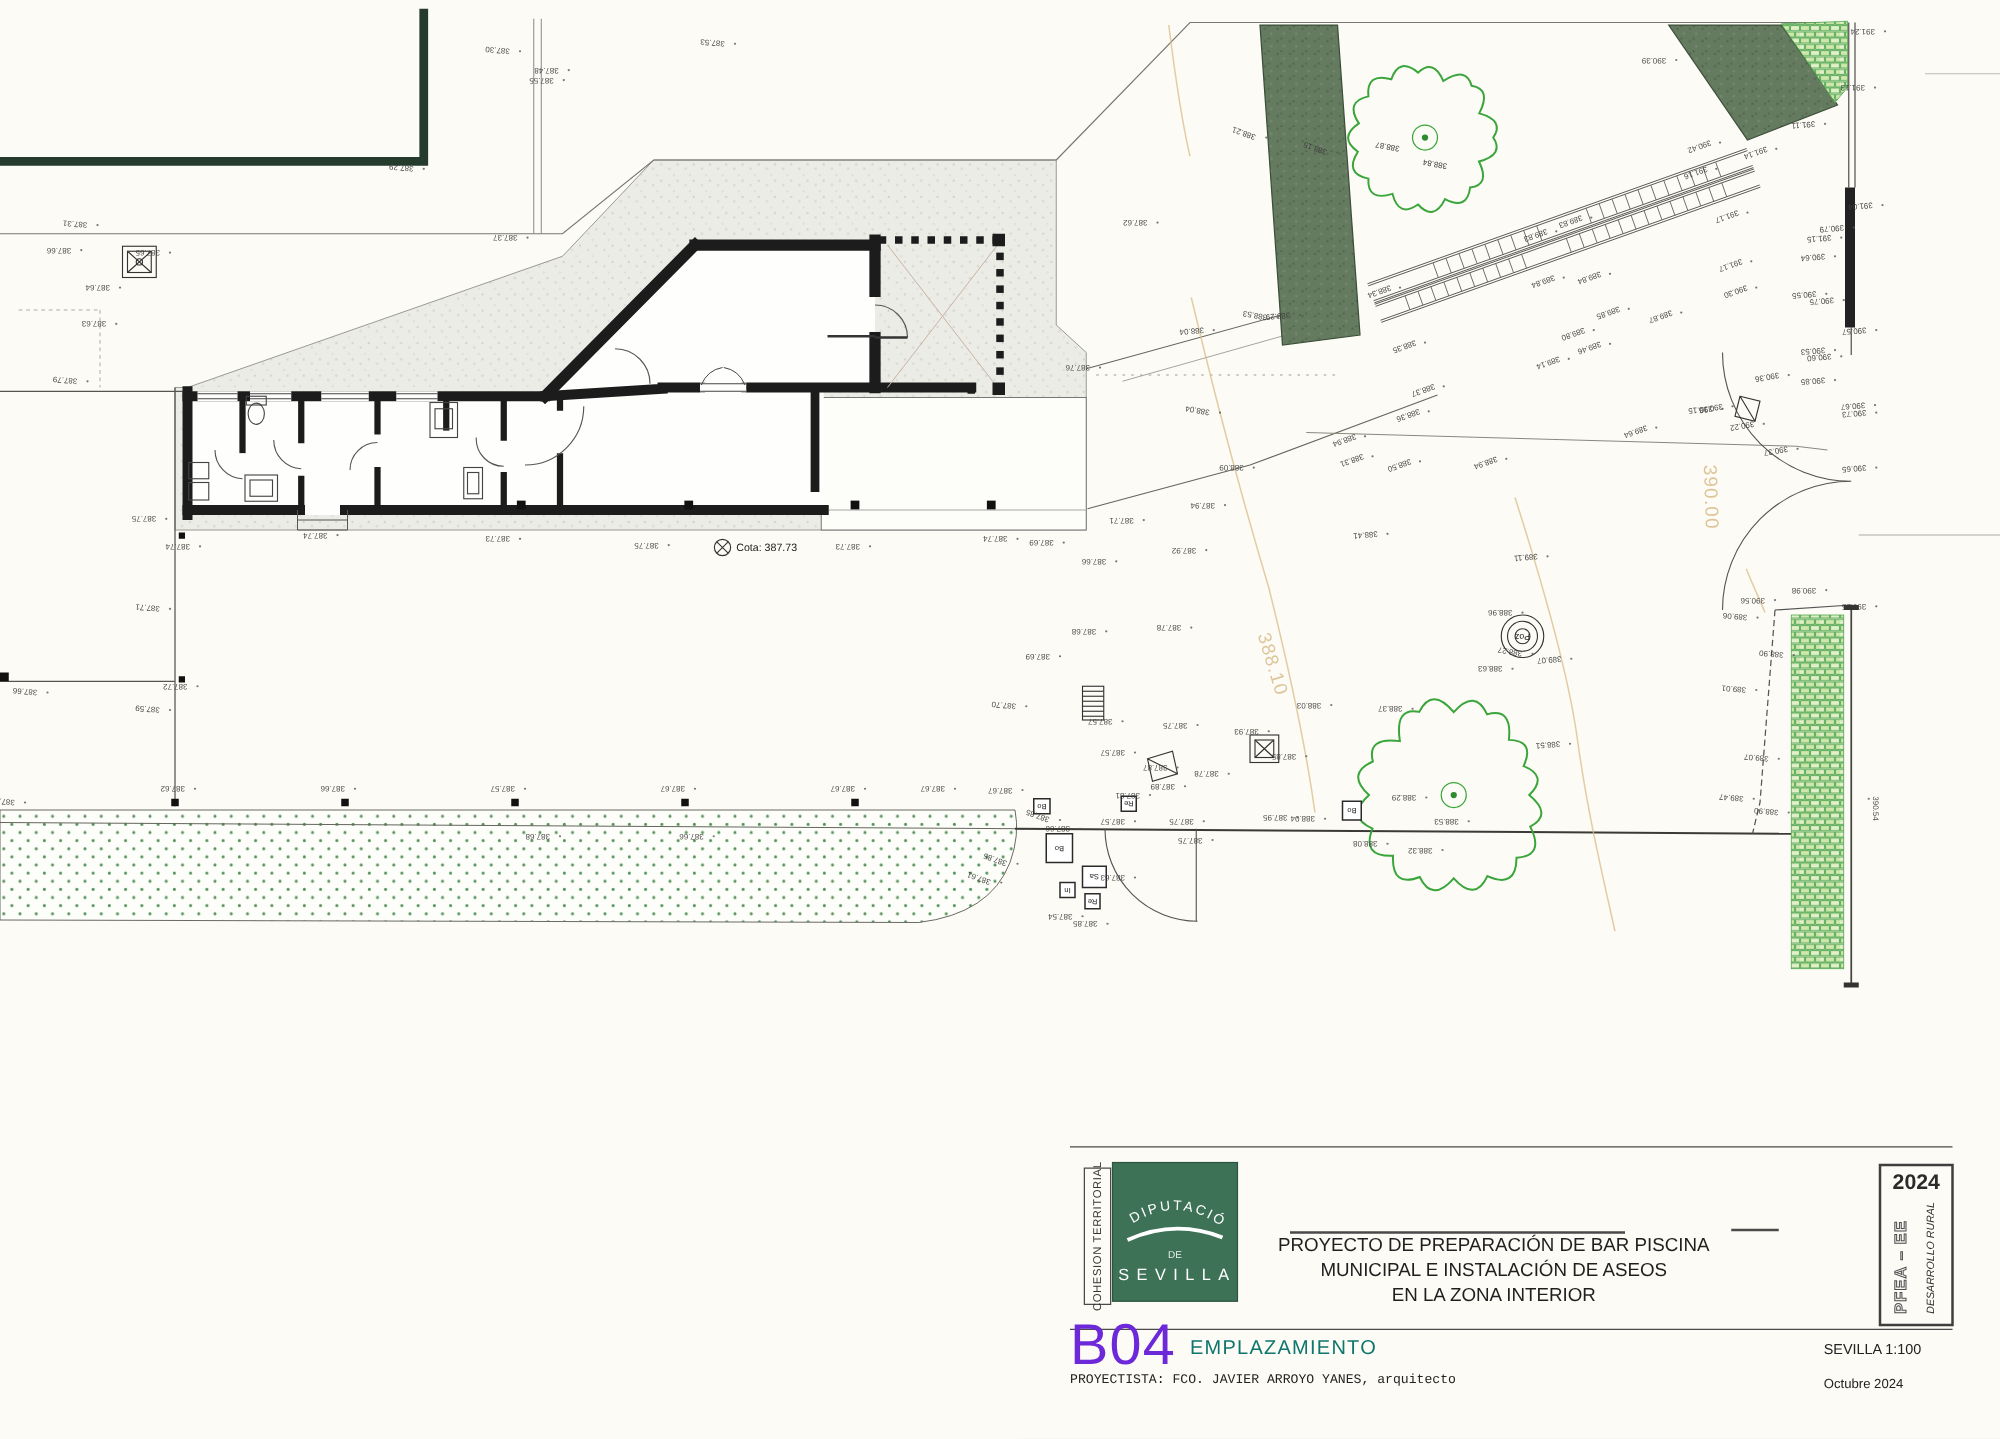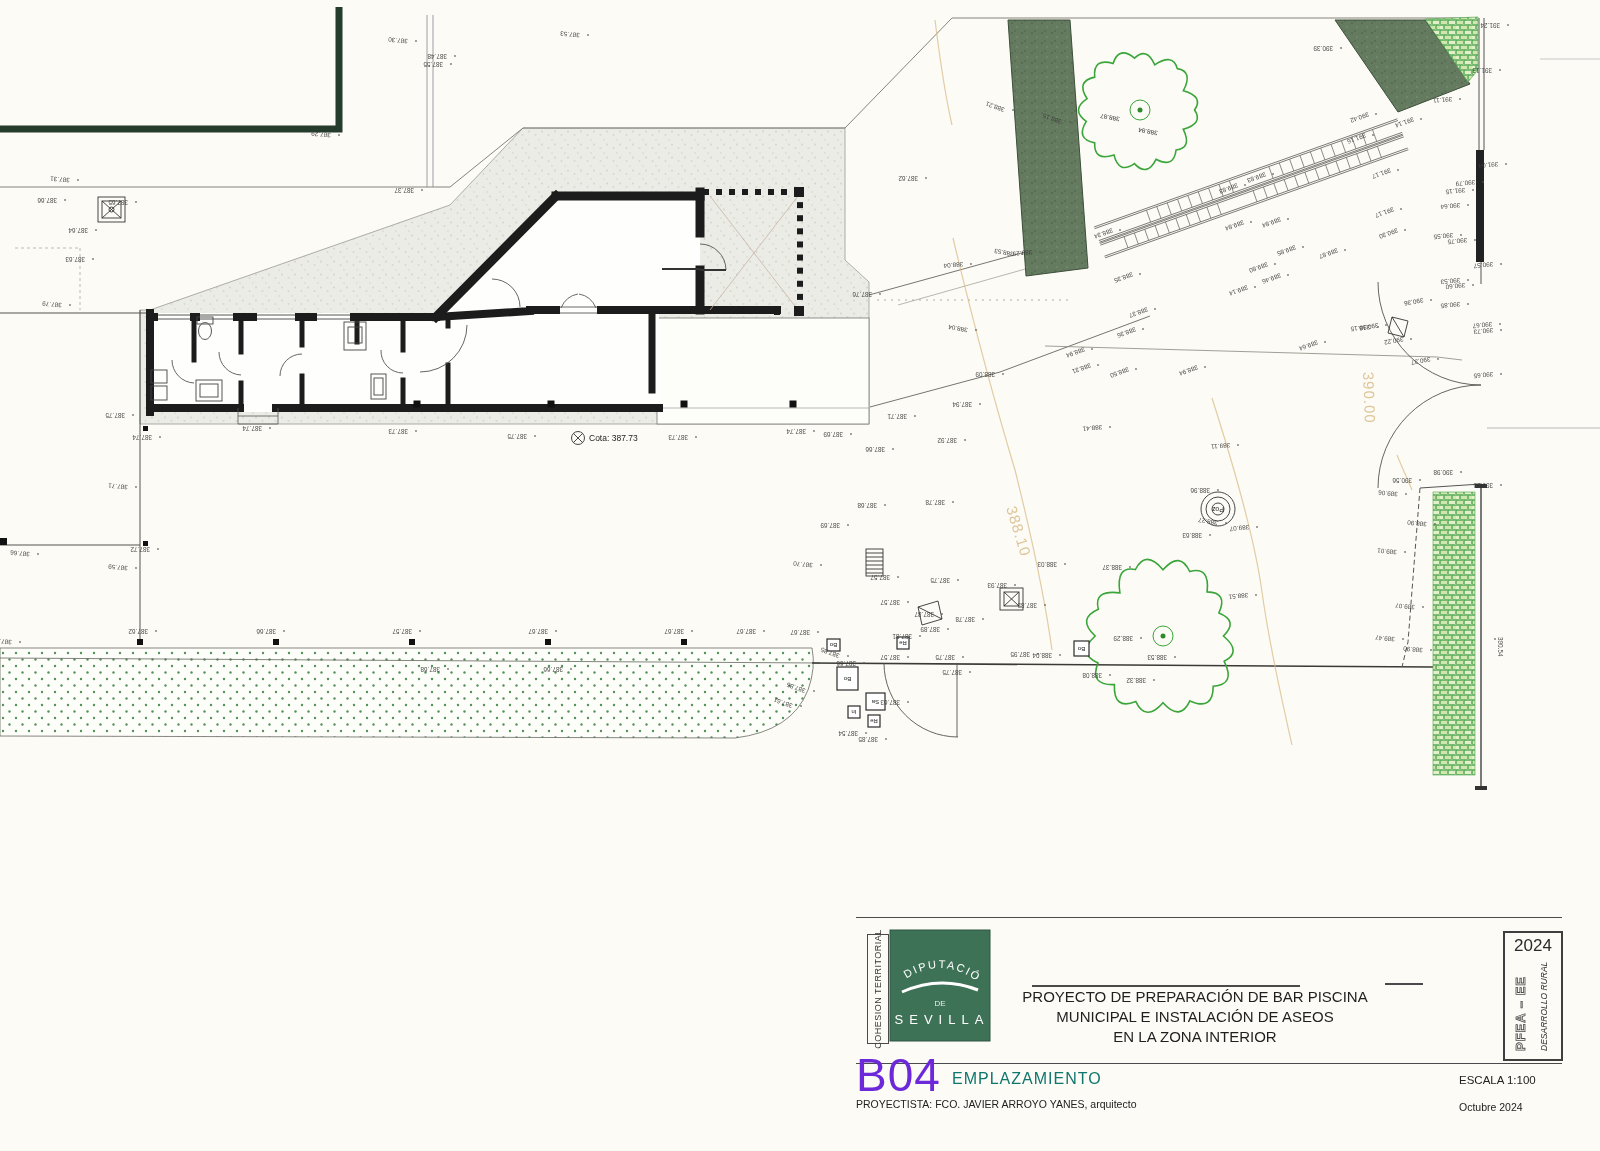--- a/index.html
+++ b/index.html
@@ -7,27 +7,27 @@
   #drawing{position:absolute;left:0;top:0;}
   
   .tbline{position:absolute;background:#4a4a4a;}
   .tb-abs{position:absolute;color:#2e2e2e;}
   .coh-box{position:absolute;left:867px;top:934px;width:20px;height:108px;border:1px solid #4a4a4a;display:flex;align-items:center;justify-content:center;}
   .coh-box span{transform:rotate(-90deg);white-space:nowrap;font-size:9px;letter-spacing:.5px;color:#333;}
   .muni{left:1020px;top:916px;width:350px;text-align:center;font-size:23px;font-weight:bold;letter-spacing:2px;
         color:#f7f6f2;-webkit-text-stroke:1px #4a4a4a;text-shadow:0 0 1px #777;}
   .proj{left:1020px;top:0;width:350px;text-align:center;font-size:15px;color:#1f1f1f;white-space:nowrap;}
   .stamp{position:absolute;left:1503px;top:931px;width:60px;height:130px;border:2px solid #3f3f3f;box-sizing:border-box;}
-  .stamp .yr{display:block;text-align:center;font-size:17px;font-weight:normal;color:#2b2b2b;margin-top:3px;}
+  .stamp .yr{display:block;text-align:center;font-size:17px;font-weight:bold;color:#2b2b2b;margin-top:3px;}
   .stamp .rot{position:absolute;white-space:nowrap;transform:rotate(-90deg);transform-origin:left top;}
   .pfea{left:8px;top:118px;font-size:13px;font-weight:bold;letter-spacing:1px;color:#f4f3ef;-webkit-text-stroke:.8px #4d4d4d;}
   .desar{left:34px;top:118px;font-size:8.5px;font-style:italic;color:#2f2f2f;}
   .b04{left:856px;top:1048px;font-size:46px;color:#6d28d9;letter-spacing:1px;}
   .empl{left:952px;top:1070px;font-size:16px;letter-spacing:1px;color:#0f766e;}
-  .autor{left:856px;top:1098px;font-size:10.5px;color:#222;}
+  .autor{left:856px;top:1098px;font-size:10.5px;color:#222;font-family:Liberation Mono, monospace;}
   .escala{left:1459px;top:1074px;font-size:11.5px;color:#222;}
   .fecha{left:1459px;top:1101px;font-size:10.5px;color:#222;text-align:right;}
 </style>
 </head>
 <body>
 
 <div id="page">
   <svg id="drawing" width="1600" height="1151" viewBox="0 0 1600 1151">
       <defs>
         <pattern id="pav" width="13" height="13" patternUnits="userSpaceOnUse">
@@ -610,15 +610,15 @@
 
   <div class="stamp">
     <span class="yr">2024</span>
     <span class="rot pfea">PFEA – EE</span>
     <span class="rot desar">DESARROLLO RURAL</span>
   </div>
 
   <div class="tb-abs b04">B04</div>
   <div class="tb-abs empl">EMPLAZAMIENTO</div>
   <div class="tb-abs autor">PROYECTISTA: FCO. JAVIER ARROYO YANES, arquitecto</div>
-  <div class="tb-abs escala">ESCALA 1:100</div>
+  <div class="tb-abs escala">SEVILLA 1:100</div>
   <div class="tb-abs fecha">Octubre  2024</div>
 </div>
 
 </body></html>

